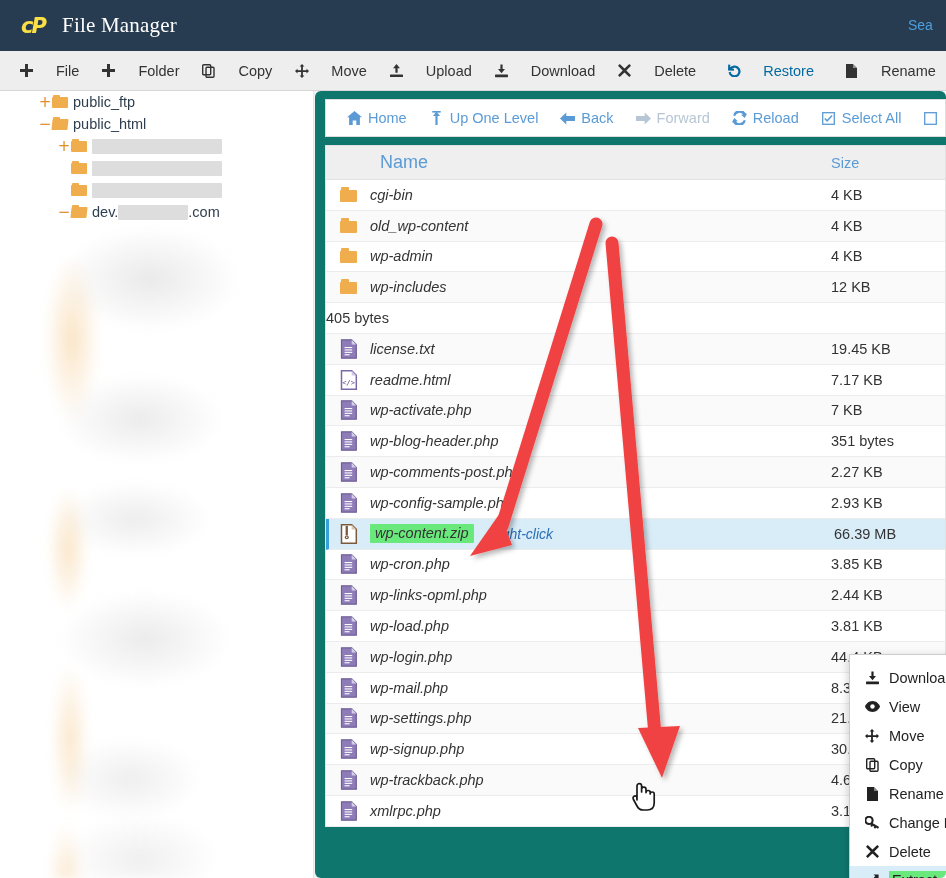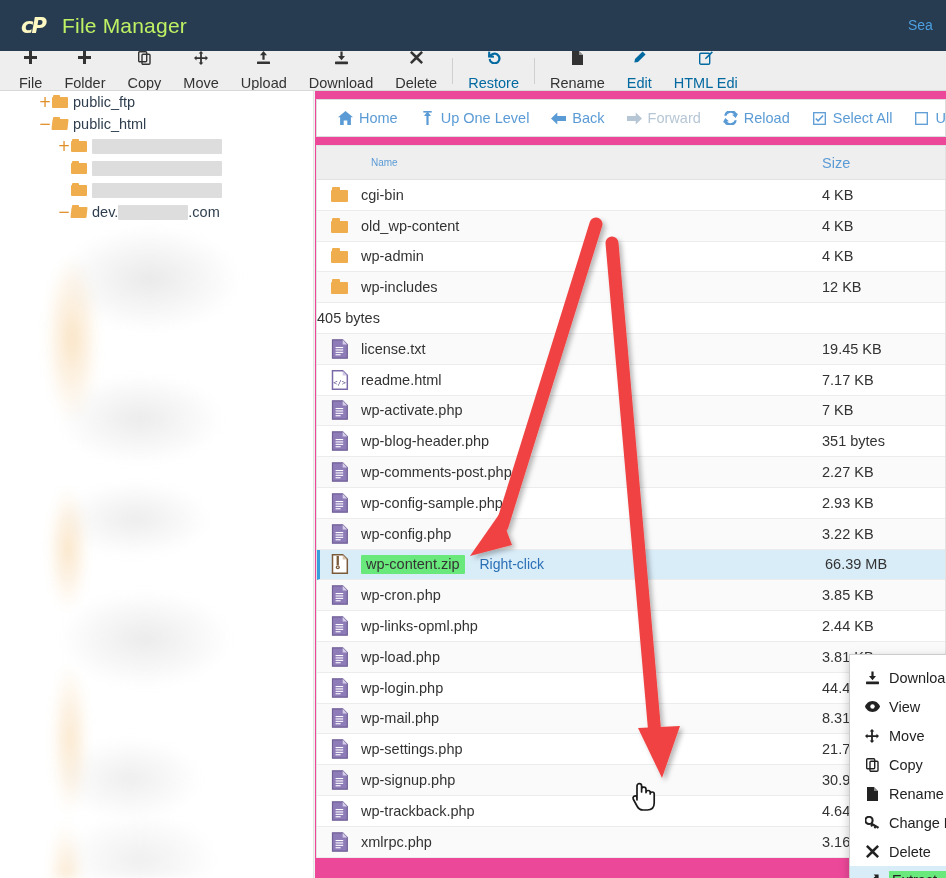--- a/index.html
+++ b/index.html
@@ -20,32 +20,33 @@
     background: #273c50;
     display: flex;
     align-items: center;
     padding: 0 18px;
     position: relative;
   }
   .cp-logo {
     width: 30px; height: 26px;
     margin-right: 14px;
     display: flex; align-items: center; justify-content: center;
-    color: #fef9c3;
+    color: #fde047;
     font-weight: bold;
     font-style: italic;
     font-size: 21px;
     letter-spacing: -2px;
     font-family: "DejaVu Sans", sans-serif;
   }
   .app-title {
-    color: #bef264;
+    color: #ffffff;
     font-size: 21px;
     font-weight: normal;
     letter-spacing: .2px;
+    font-family: Liberation Serif, serif;
   }
   .header-search {
     position: absolute;
     right: 8px; top: 17px;
     color: #4c9fe0;
     font-size: 14px;
     overflow: hidden;
     width: 30px;
     white-space: nowrap;
   }
@@ -62,22 +63,21 @@
     white-space: nowrap;
   }
   .tb-item {
     display: inline-flex;
     align-items: center;
     height: 40px;
     padding: 0 11px;
     font-size: 14.5px;
     color: #333333;
     cursor: pointer;
-    gap: 10px;
-    flex-direction: column;
+    gap: 22px;
   }
   .tb-item.disabled { color: #0369a1; cursor: default; }
   .tb-sep {
     width: 1px; height: 26px; background: #cfcfcf; margin: 0 4px;
   }
   .tb-ico { display:inline-flex; width:15px; height:15px; align-items:center; justify-content:center; }
   .tb-ico svg { display:block; }
 
   
   .body-wrap {
@@ -164,23 +164,24 @@
     left: 2px; top: 215px;
     width: 13px; height: 550px;
     background: #c1c1c1;
     border-radius: 1px;
   }
 
   
   .file-pane {
     flex: 1;
     position: relative;
-    background: #ec4899;
-    padding: 8px 0 0 1px;
+    background: #0f766e;
+    padding: 8px 0 0 10px;
     overflow: hidden;
+    border-radius: 6px;
   }
   .nav-bar {
     height: 38px;
     border: 1px solid #dddddd;
     background: #ffffff;
     display: flex;
     align-items: center;
     padding-left: 10px;
     white-space: nowrap;
     overflow: hidden;
@@ -199,21 +200,21 @@
 
   
   .tbl { margin-top: 8px; border: 1px solid #e2e2e2; border-bottom: none; }
   .thead {
     height: 34px;
     background: #efefef;
     display: flex;
     align-items: center;
     border-bottom: 1px solid #e2e2e2;
   }
-  .th-name { width: 505px; padding-left: 54px; color: #5b9bd5; font-size: 10px; }
+  .th-name { width: 505px; padding-left: 54px; color: #5b9bd5; font-size: 18px; }
   .th-size { color: #5b9bd5; font-size: 14.5px; }
   .row {
     height: 30.8px;
     display: flex;
     align-items: center;
     border-bottom: 1px solid #ececec;
     position: relative;
     background: #ffffff;
   }
   .row:nth-child(even) { background: #fafafa; }
@@ -222,20 +223,21 @@
     border-left: 3px solid #3a9fdc;
   }
   .cell-name {
     width: 505px;
     display: flex;
     align-items: center;
     padding-left: 14px;
     font-size: 14.5px;
     color: #333333;
     gap: 12px;
+    font-style: italic;
   }
   .row.selected .cell-name { padding-left: 11px; align-items: center; }
   .cell-size { font-size: 14.5px; color: #333333; }
   .fname.hl {
     background: #69e87c;
     padding: 1px 5px 2px 5px;
     border-radius: 1px;
   }
   .rc-note {
     color: #2a6fb5;
@@ -634,36 +636,20 @@
                   <path d="M11.7 0.8l4.6 4.6h-4.6z" fill="#d6cee8"></path>
                   <rect x="4.6" y="8" width="7.6" height="1.1" fill="#fff"></rect>
                   <rect x="4.6" y="10.4" width="7.6" height="1.1" fill="#fff"></rect>
                   <rect x="4.6" y="12.8" width="7.6" height="1.1" fill="#fff"></rect>
                   <rect x="4.6" y="15.2" width="5" height="1.1" fill="#fff"></rect>
                 </svg>
               </span>
               <span class="fname">wp-config-sample.php</span>
             </div>
             <div class="cell-size">2.93 KB</div>
-          </div>
-          <div class="row">
-            <div class="cell-name">
-              <span class="ic">
-                <svg width="18" height="20" viewBox="0 0 18 20">
-                  <path d="M1.5 0.8h10.2l4.6 4.6v13.8H1.5z" fill="#8e7cb8" stroke="#6f5f96" stroke-width="1.2"></path>
-                  <path d="M11.7 0.8l4.6 4.6h-4.6z" fill="#d6cee8"></path>
-                  <rect x="4.6" y="8" width="7.6" height="1.1" fill="#fff"></rect>
-                  <rect x="4.6" y="10.4" width="7.6" height="1.1" fill="#fff"></rect>
-                  <rect x="4.6" y="12.8" width="7.6" height="1.1" fill="#fff"></rect>
-                  <rect x="4.6" y="15.2" width="5" height="1.1" fill="#fff"></rect>
-                </svg>
-              </span>
-              <span class="fname">wp-config.php</span>
-            </div>
-            <div class="cell-size">3.22 KB</div>
           </div>
           <div class="row selected">
             <div class="cell-name">
               <span class="ic">
                 <svg width="18" height="20" viewBox="0 0 18 20">
                   <path d="M1.5 0.8h10.2l4.6 4.6v13.8H1.5z" fill="#fff" stroke="#7b5a3a" stroke-width="1.5"></path>
                   <path d="M11.7 0.8l4.6 4.6h-4.6z" fill="#d9c6b0"></path>
                   <rect x="5.6" y="2" width="2.3" height="9" fill="#7b5a3a"></rect>
                   <circle cx="6.8" cy="13.2" r="2" fill="#7b5a3a"></circle>
                   <circle cx="6.8" cy="13.2" r="0.8" fill="#fff"></circle>

